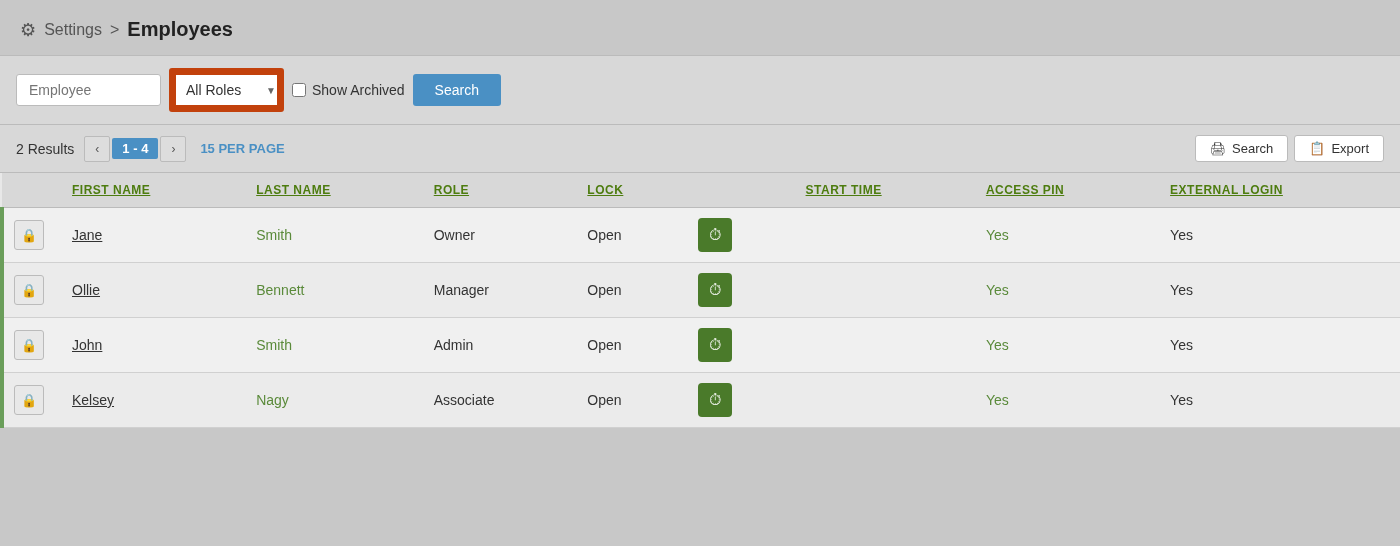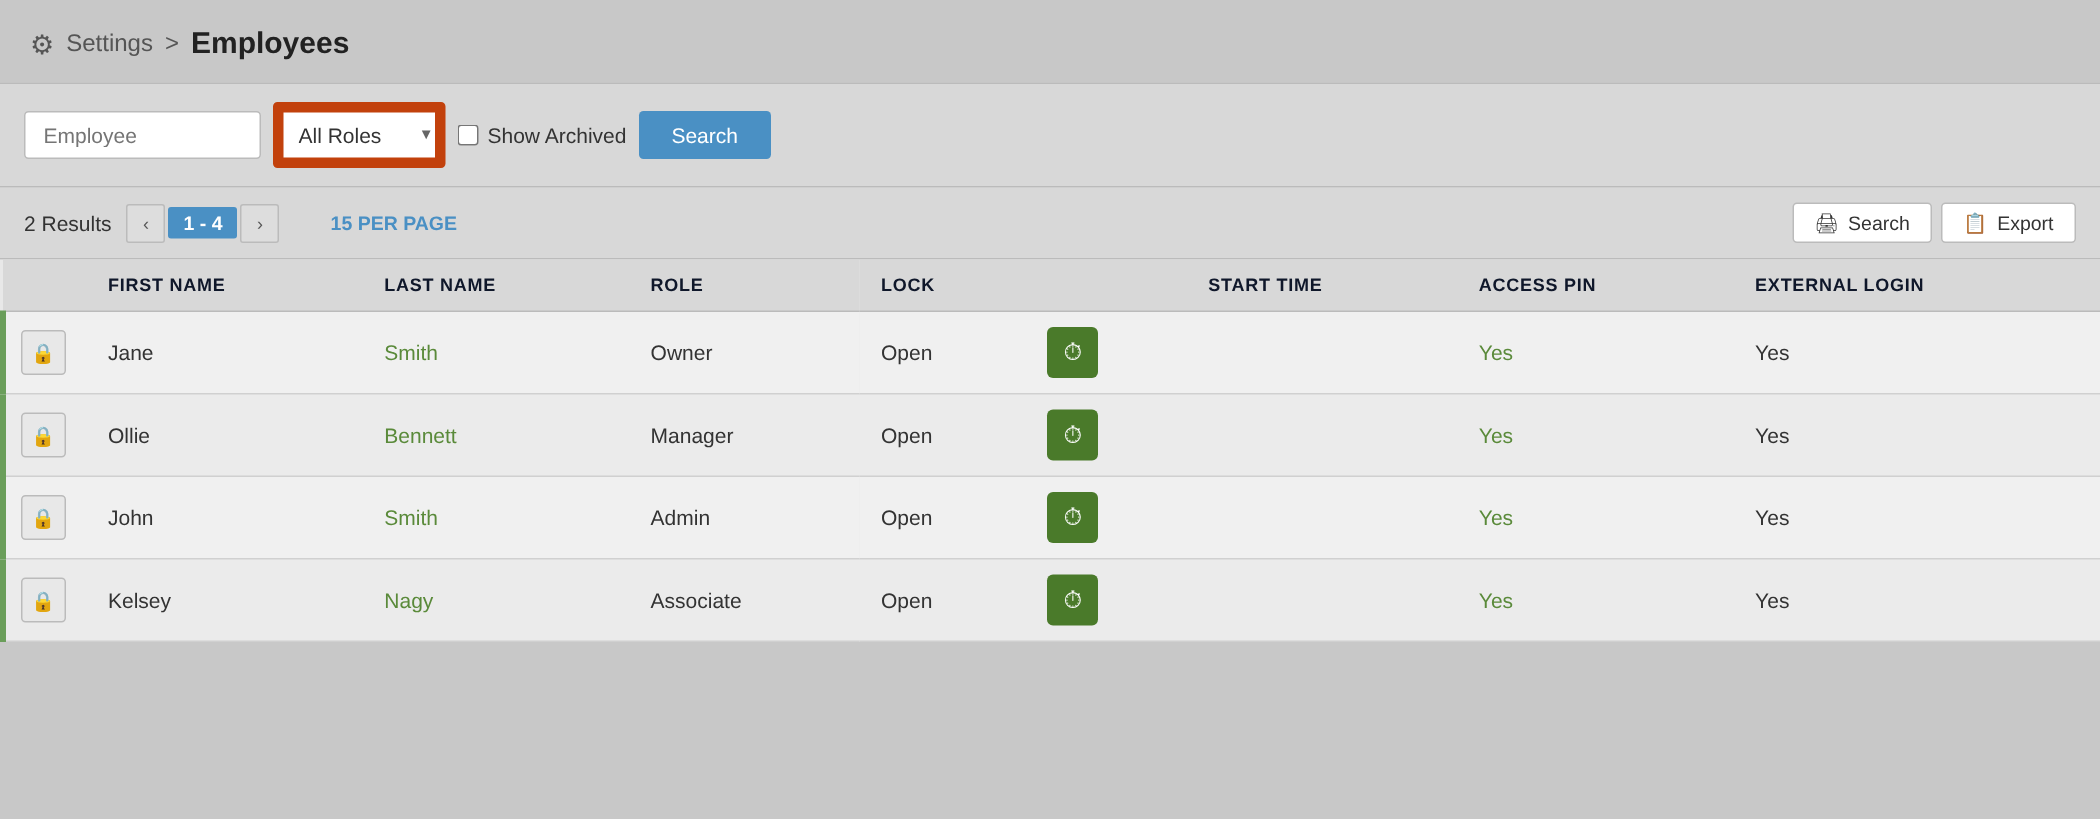--- a/index.html
+++ b/index.html
@@ -45,21 +45,21 @@
       gap: 8px;
       border-top: 1px solid #bbb;
       border-bottom: 1px solid #bbb;
     }
     .filter-employee-input {
       border: 1px solid #bbb;
       background: #fff;
       padding: 7px 12px;
       font-size: 14px;
       border-radius: 3px;
-      width: 158px;
+      width: 145px;
       color: #333;
     }
     .roles-wrapper {
       position: relative;
       display: inline-block;
     }
     .roles-wrapper select {
       border: 7px solid #c2410c;
       background: #fff;
       padding: 7px 30px 7px 10px;
@@ -156,21 +156,21 @@
       border-radius: 2px;
       font-size: 13px;
       font-weight: 600;
     }
     .per-page {
       color: #4a90c4;
       font-size: 13px;
       font-weight: 600;
       text-decoration: none;
       cursor: pointer;
-      margin-left: 24px;
+      margin-left: 4px;
     }
     .print-btn, .export-btn {
       background: #fff;
       border: 1px solid #bbb;
       padding: 5px 14px;
       font-size: 13px;
       border-radius: 3px;
       cursor: pointer;
       display: flex;
       align-items: center;
@@ -192,24 +192,25 @@
       border-collapse: collapse;
     }
     thead tr {
       background: #d8d8d8;
     }
     thead th {
       padding: 10px 14px;
       text-align: left;
       font-size: 12px;
       font-weight: 600;
-      color: #0f172a;
+      color: #4d7c0f;
       letter-spacing: 0.5px;
       text-transform: uppercase;
       border-bottom: 1px solid #bbb;
+      text-decoration: underline;
     }
     thead th:first-child {
       width: 50px;
       padding-left: 16px;
     }
     tbody tr {
       background: #f0f0f0;
       border-bottom: 1px solid #d0d0d0;
     }
     tbody tr:nth-child(even) {
@@ -244,20 +245,21 @@
       display: flex;
       align-items: center;
       justify-content: center;
       cursor: pointer;
       color: #777;
       font-size: 13px;
     }
     .first-name-cell {
       color: #333;
       font-size: 14px;
+      text-decoration: underline;
     }
     .last-name-cell {
       color: #5a8a3a;
       font-size: 14px;
       font-weight: 500;
       cursor: pointer;
     }
     .access-pin-yes {
       color: #5a8a3a;
       font-weight: 500;

